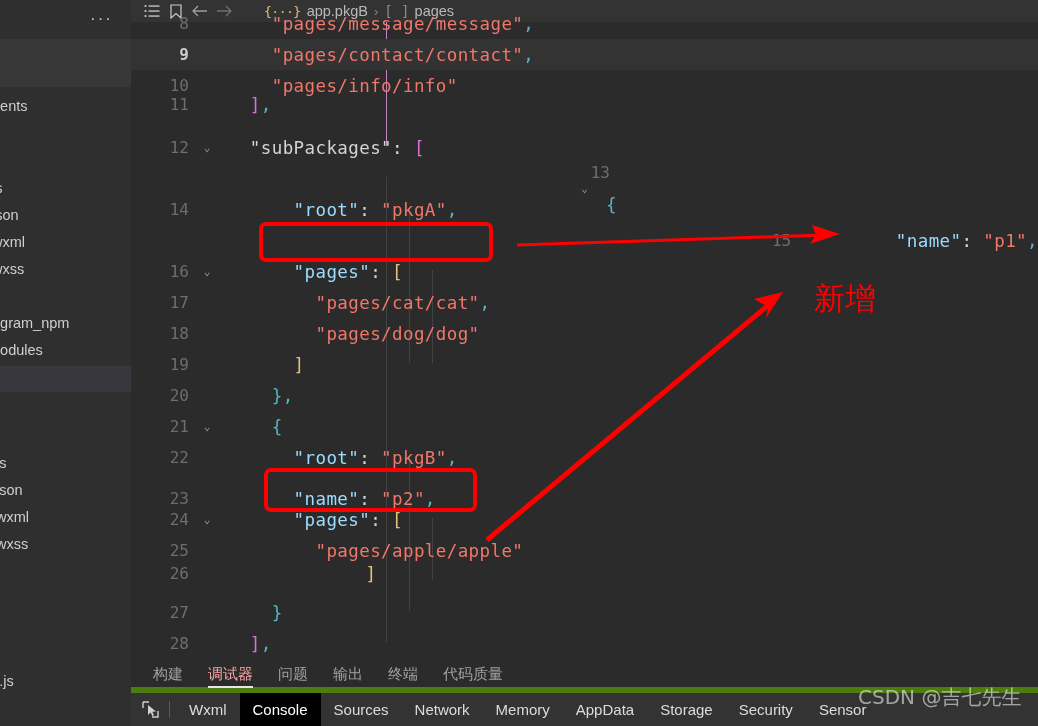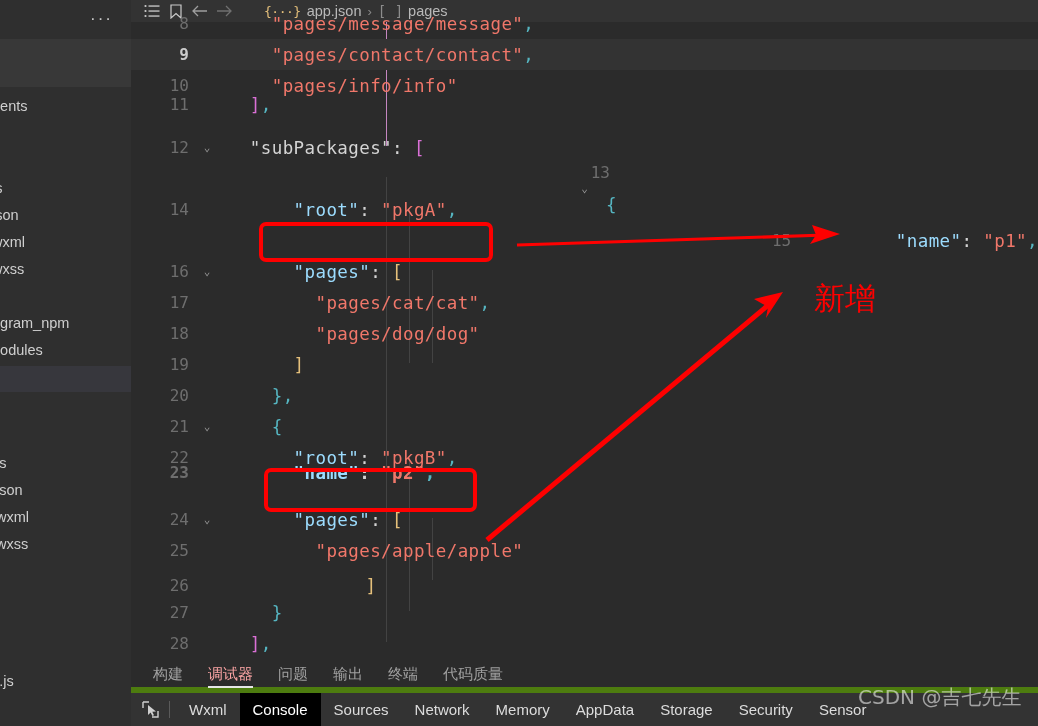--- a/index.html
+++ b/index.html
@@ -328,21 +328,21 @@
         </svg>
       </span>
       <span class="bc-icon">
         <svg width="18" height="14" viewBox="0 0 18 14">
           <path d="M2 7 L16 7 M11 2 L16 7 L11 12" fill="none" stroke="#707070" stroke-width="1.3"></path>
         </svg>
       </span>
 
       <div id="breadcrumb-path">
         <span id="json-brace-icon">{···}</span>
-        <span id="bc-file">app.json</span>
+        <span id="bc-file">app.pkgB</span>
         <span class="bc-sep">›</span>
         <span id="bracket-icon">[ ]</span>
         <span id="bc-symbol">pages</span>
       </div>
     </div>
 
     <div id="code-surface">
 
       <div class="guide pink" style="left:255px; top:0px;  height:124px;"></div>
       <div class="guide" style="left:255px; top:155px; height:465px;"></div>
@@ -419,36 +419,36 @@
           <div class="code-line" style="top: 389px;">
             <span class="ln">21</span>
             <span class="fold">⌄</span>
             <span class="codetext"><span class="tk-brkt-blue">    {</span></span>
           </div>
           <div class="code-line" style="top: 420px;">
             <span class="ln">22</span>
             <span class="fold"></span>
             <span class="codetext"><span class="tk-key">      "root"</span><span class="tk-punc">: </span><span class="tk-str">"pkgB"</span><span class="tk-comma">,</span></span>
           </div>
-          <div class="code-line" style="top: 435px; font-weight: bold;">
+          <div class="code-line" style="top: 461px;">
             <span class="ln">23</span>
             <span class="fold"></span>
             <span class="codetext"><span class="tk-key">      "name"</span><span class="tk-punc">: </span><span class="tk-str">"p2"</span><span class="tk-comma">,</span></span>
           </div>
           <div class="code-line" style="top: 482px;">
             <span class="ln">24</span>
             <span class="fold">⌄</span>
             <span class="codetext"><span class="tk-key">      "pages"</span><span class="tk-punc">: </span><span class="tk-brkt-yellow">[</span></span>
           </div>
           <div class="code-line" style="top: 513px;">
             <span class="ln">25</span>
             <span class="fold"></span>
             <span class="codetext"><span class="tk-str">        "pages/apple/apple"</span></span>
           </div>
-          <div class="code-line" style="top: 548px; gap: 36px;">
+          <div class="code-line" style="top: 536px; gap: 36px;">
             <span class="ln">26</span>
             <span class="fold"></span>
             <span class="codetext"><span class="tk-brkt-yellow">      ]</span></span>
           </div>
           <div class="code-line" style="top: 575px;">
             <span class="ln">27</span>
             <span class="fold"></span>
             <span class="codetext"><span class="tk-brkt-blue">    }</span></span>
           </div>
           <div class="code-line" style="top: 606px;">

